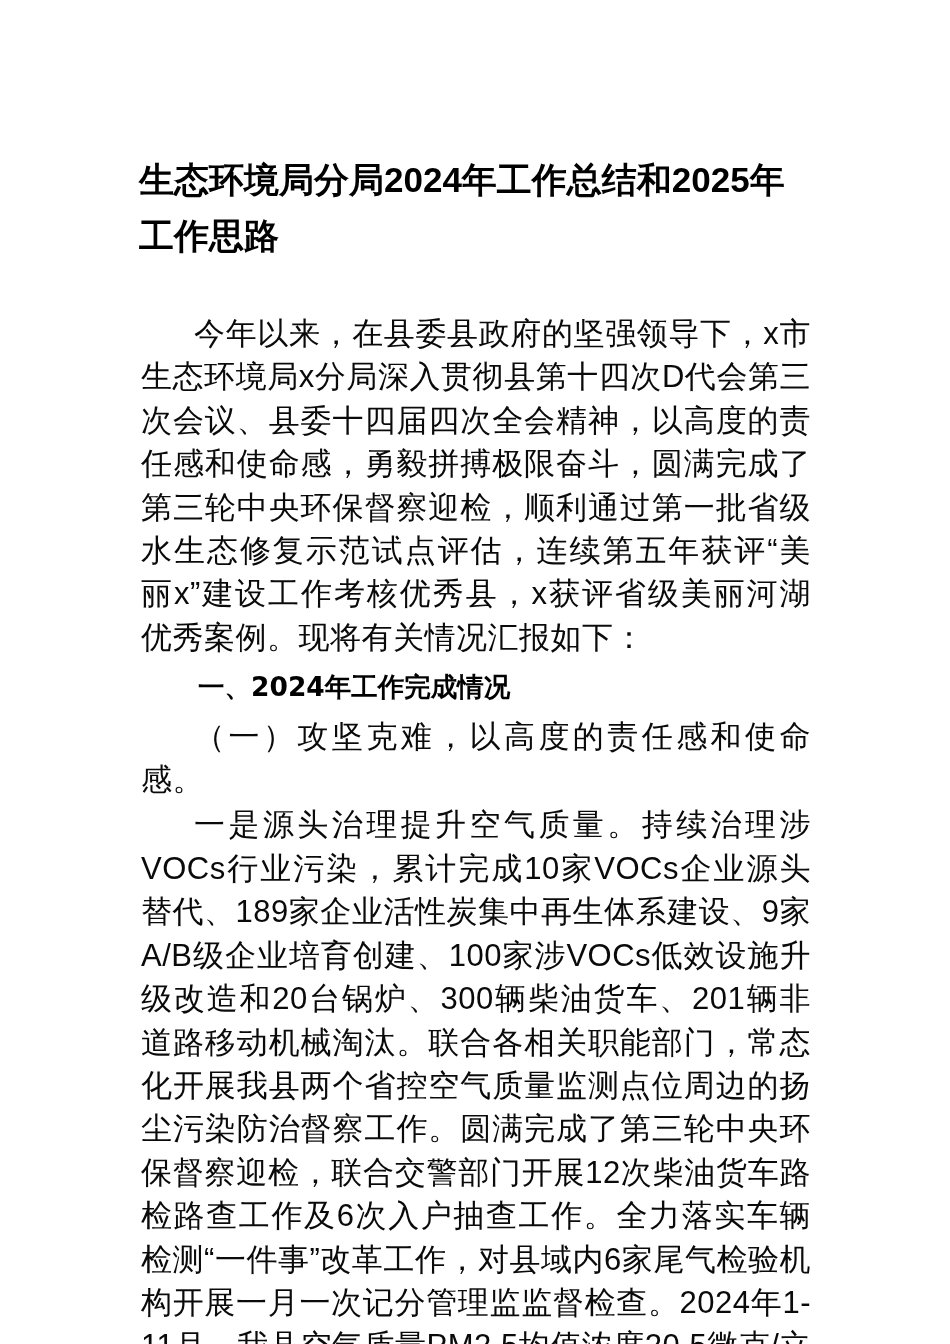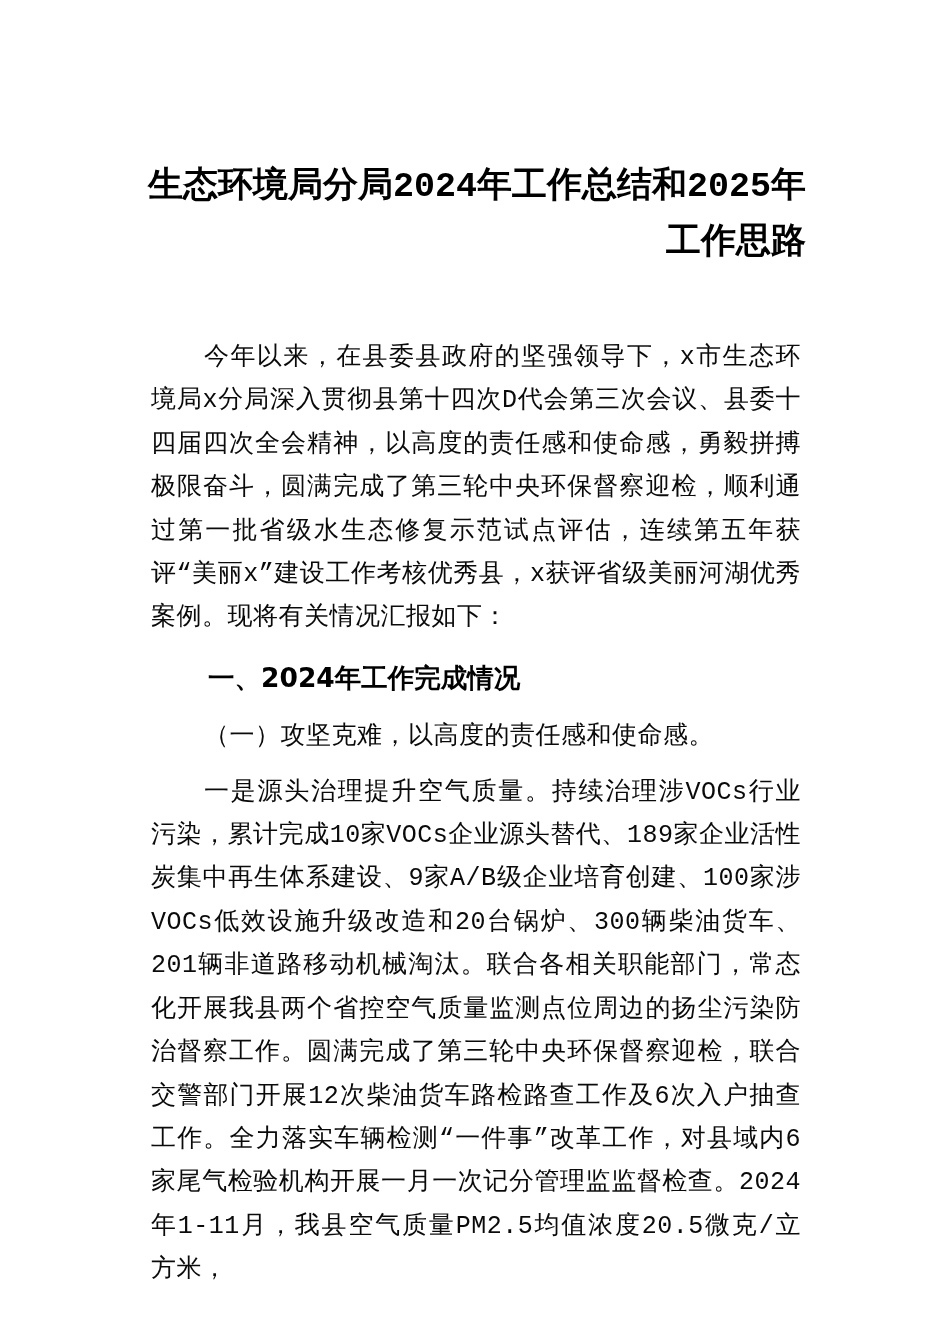--- a/index.html
+++ b/index.html
@@ -16,49 +16,49 @@
     overflow: hidden;
     box-sizing: border-box;
   }
   .content {
     position: absolute;
     left: 139px;
     top: 0;
     width: 674px;
   }
   .doc-title {
-    font-family: Liberation Mono, monospace;
+    font-family: Liberation Sans, sans-serif;
     font-weight: bold;
     font-size: 35px;
     line-height: 56px;
     color: #000000;
-    text-align: right;
+    text-align: left;
     letter-spacing: 0px;
-    margin: 7px;
+    margin: 0;
     padding-top: 152px;
   }
   .body-para {
-    font-family: Liberation Mono, monospace;
-    font-size: 25px;
+    font-family: Liberation Sans, sans-serif;
+    font-size: 31px;
     line-height: 43.4px;
     color: #0a0a0a;
     text-align: justify;
     text-align-last: left;
     text-justify: inter-character;
-    margin: 12px;
+    margin: 2px;
     text-indent: 53px;
     letter-spacing: 0.5px;
   }
   .section-heading {
     font-family: "DejaVu Sans", "Liberation Sans", sans-serif;
     font-weight: bold;
     font-size: 26.5px;
     line-height: 43.4px;
     color: #000000;
-    margin: 16px;
+    margin: 6px;
     text-indent: 53px;
     letter-spacing: 0px;
   }
   .gap-title-body {
     height: 46px;
   }
 </style>
 </head>
 <body>
 

